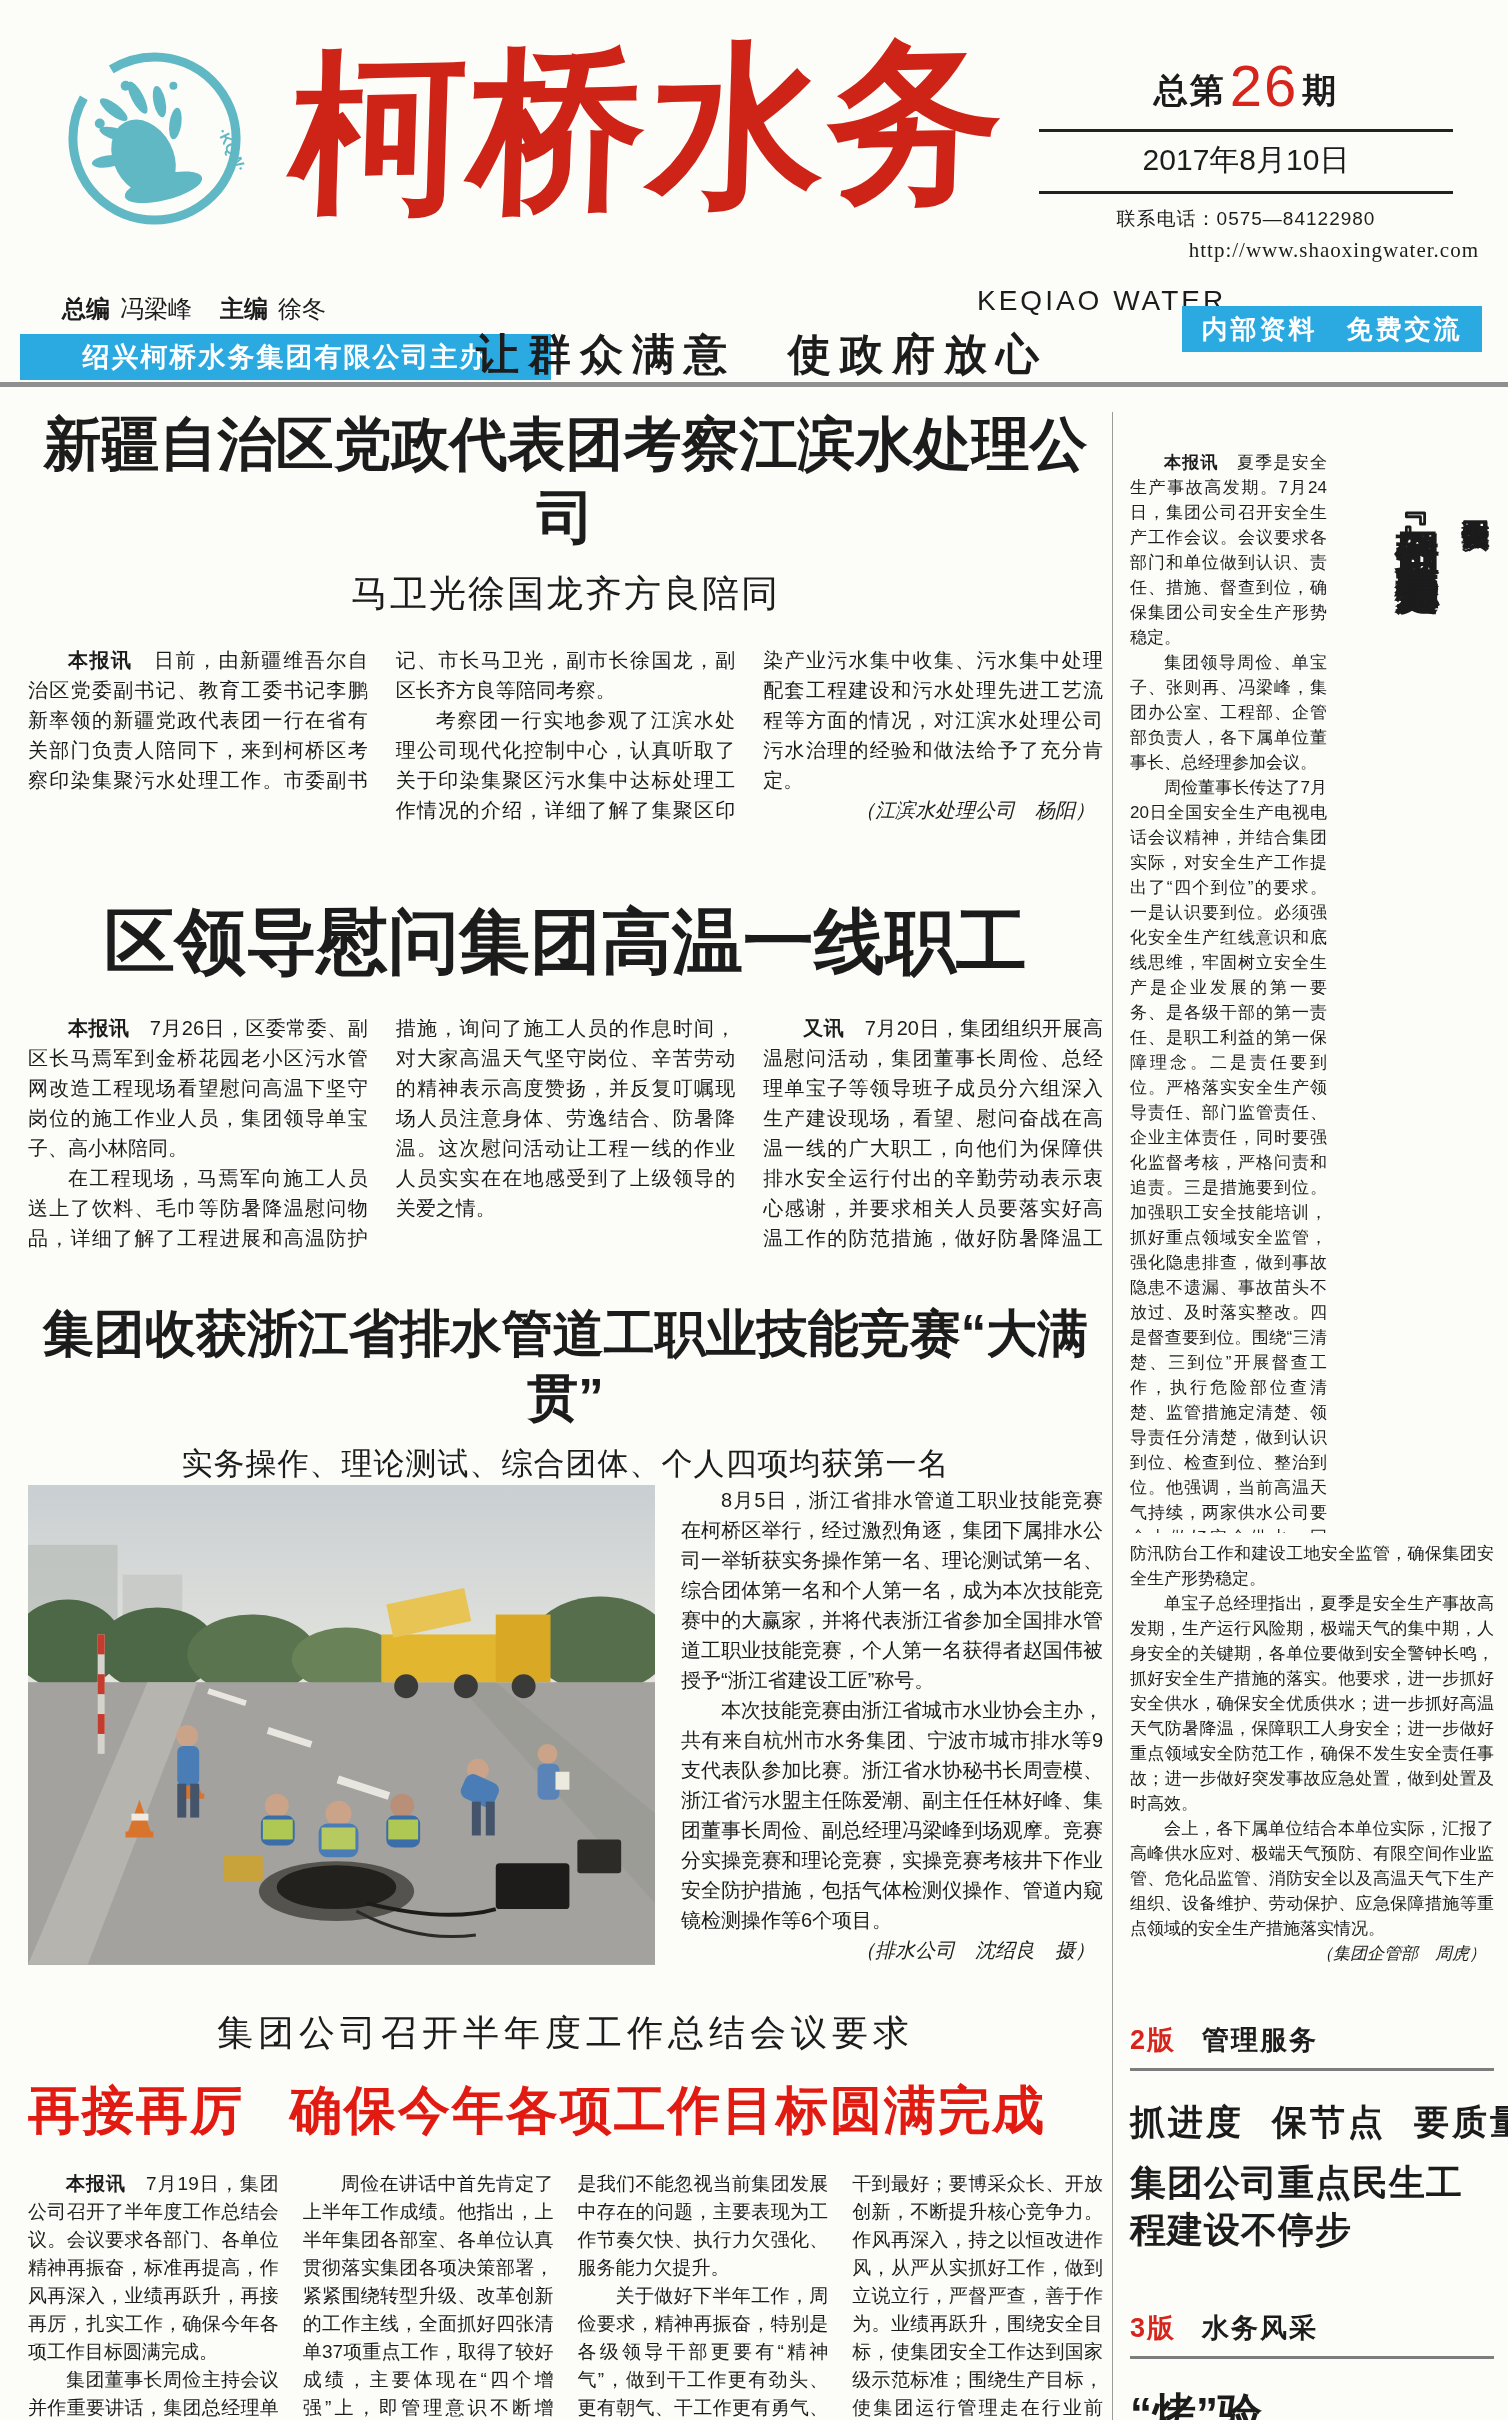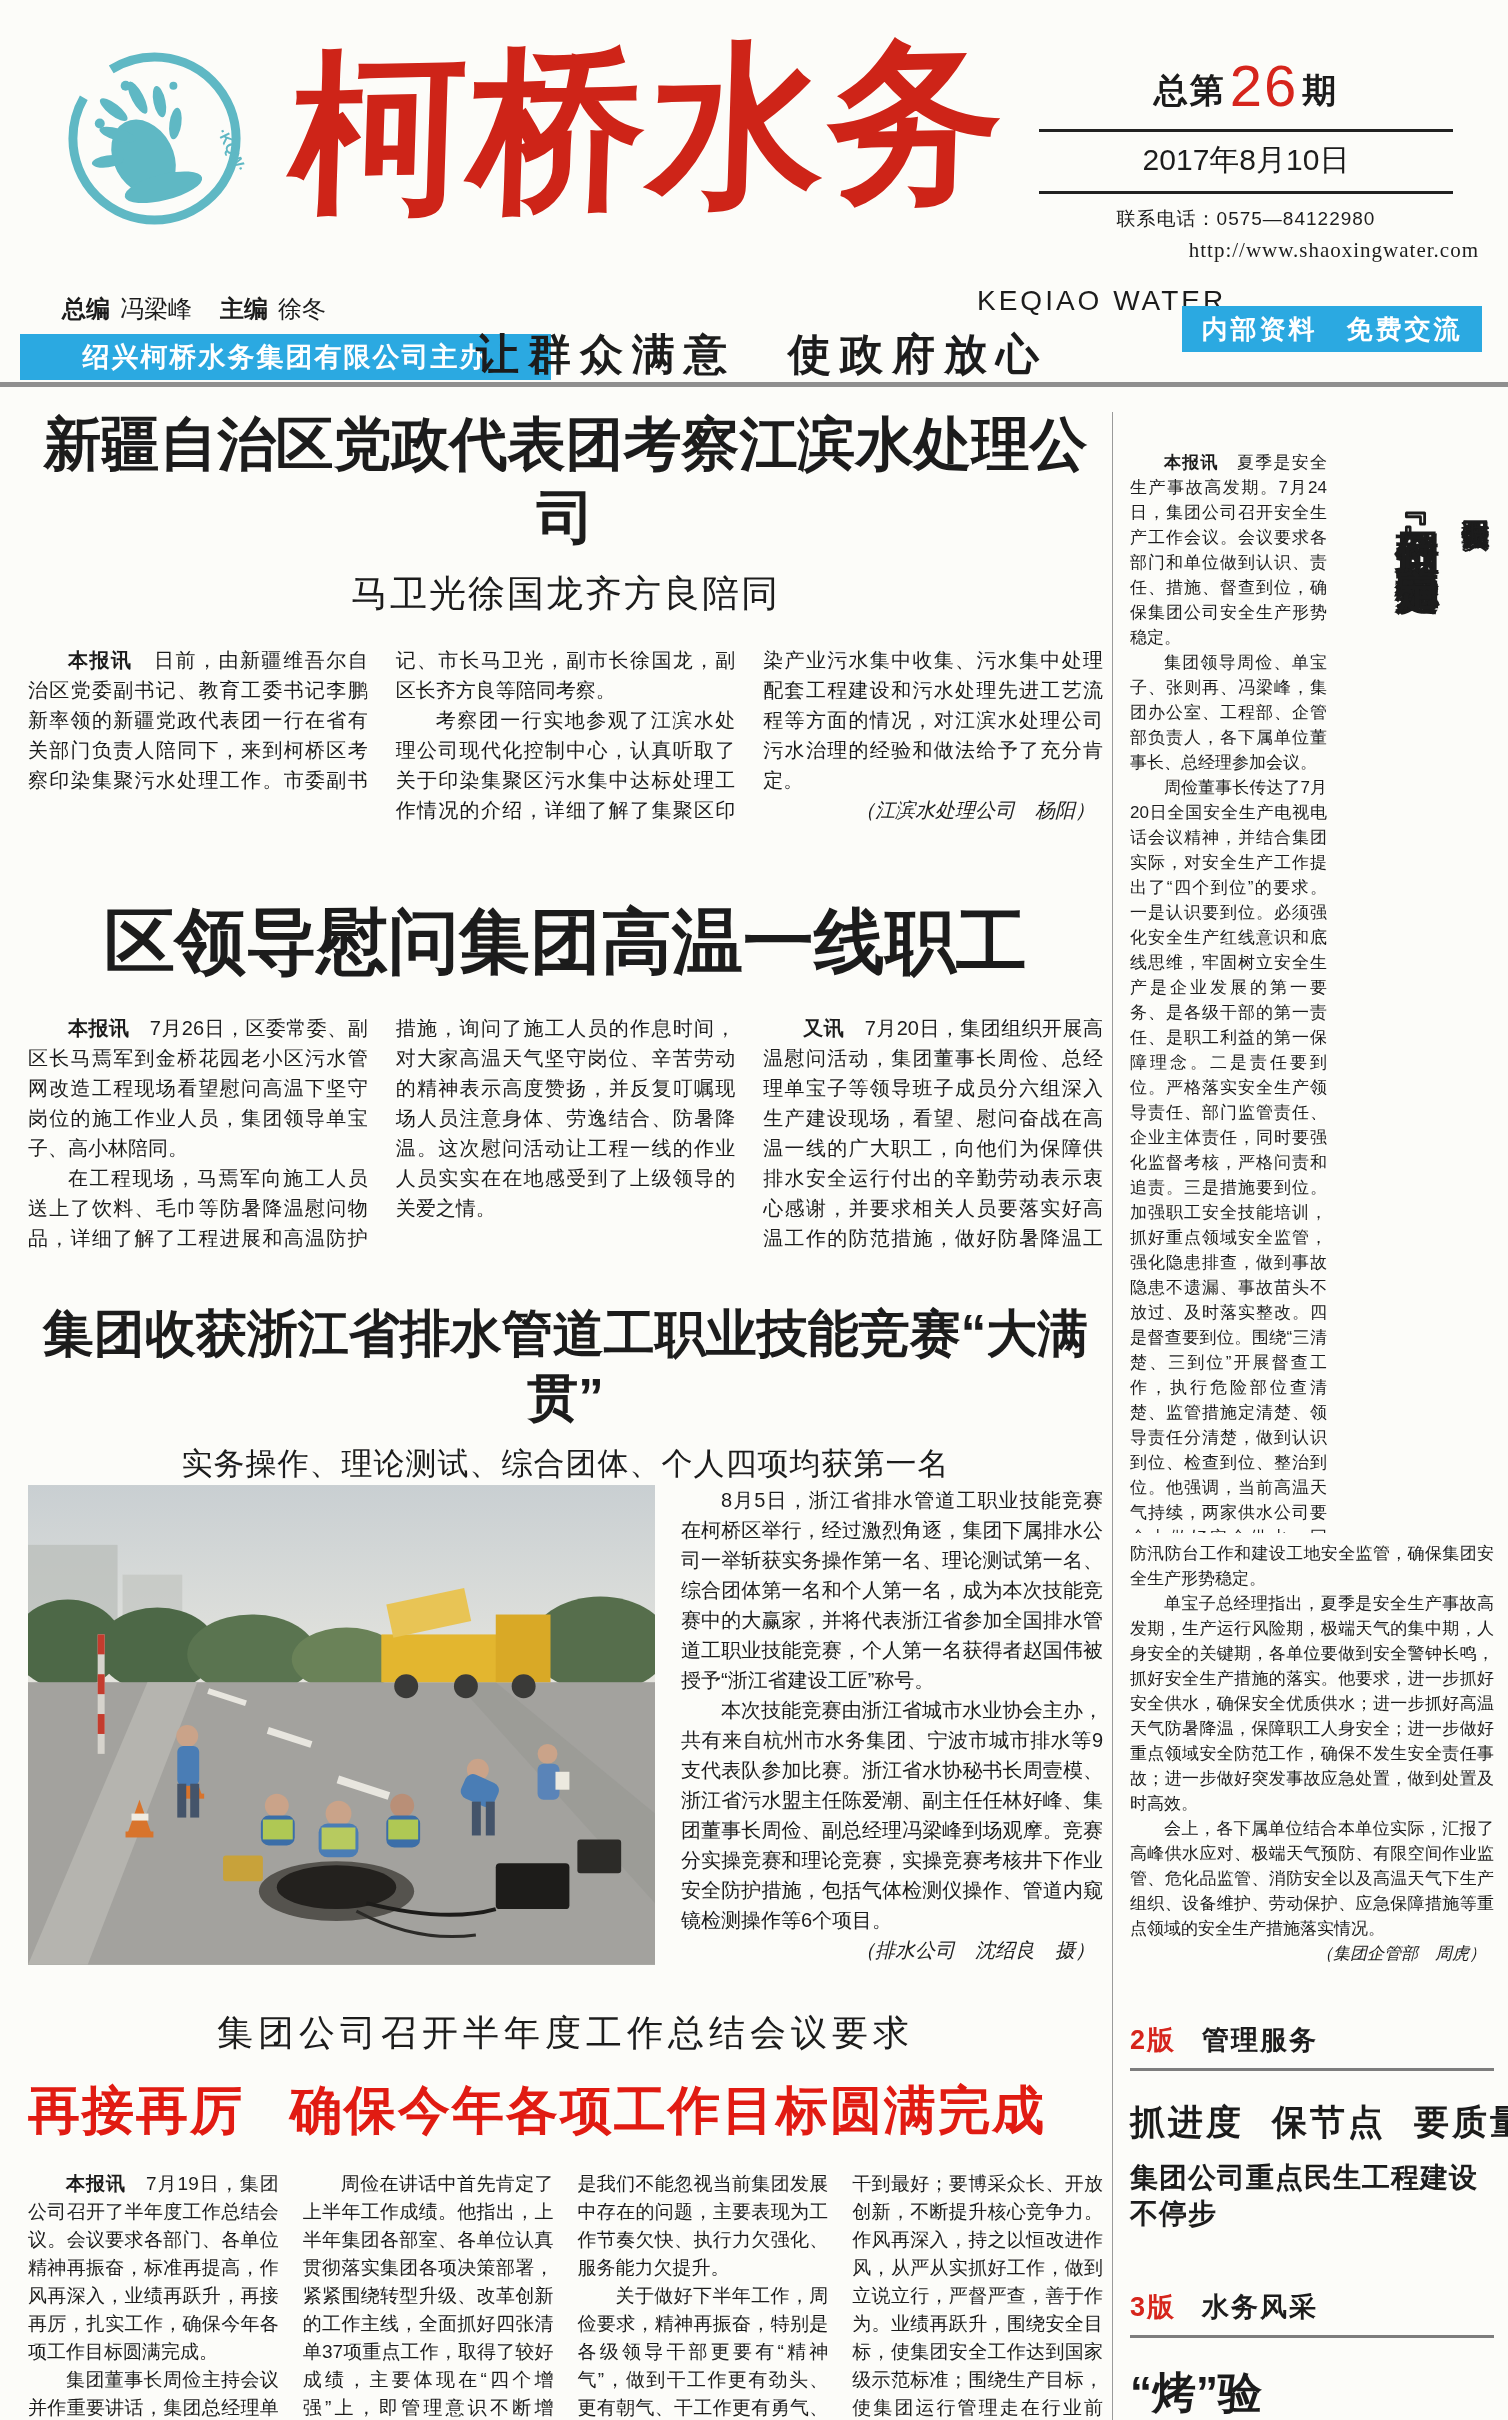--- a/index.html
+++ b/index.html
@@ -63,21 +63,21 @@
   .s-bigtitle{writing-mode:vertical-rl;text-orientation:upright;font-size:44px;font-weight:900;line-height:1.2;height:995px;}
   .s-bigtitle .v2{margin-top:34px;}
   .s-subtitle{writing-mode:vertical-rl;text-orientation:upright;font-size:29px;line-height:1.25;height:657px;}
   .s-cont{margin-top:8px;font-size:17px;line-height:25px;text-align:justify;}
   .sec{margin-top:56px;}
   .sec-head{font-size:27px;font-weight:900;letter-spacing:2px;}
   .sec-page{color:#d6251c;margin-right:26px;}
   .sec-rule{height:3px;background:#7d7d7d;margin-top:10px;}
   .p2-kicker{font-size:35px;font-weight:900;margin-top:28px;letter-spacing:3px;white-space:nowrap;}
   .p2-kicker .gap{display:inline-block;width:28px;}
-  .p2-headline{font-size:28px;font-weight:900;margin-top:14px;line-height:1.3;letter-spacing:1px;}
+  .p2-headline{font-size:36px;font-weight:900;margin-top:14px;line-height:1.3;letter-spacing:1px;}
   .p3-h1{font-size:44px;font-weight:900;margin-top:26px;}
 </style>
 </head>
 <body>
 
 <div class="page" data-interactable="false">
 
   <div class="logo" data-interactable="false">
     <svg width="197" height="197" viewBox="0 0 198 198" data-interactable="false">
       <circle cx="99" cy="99" r="82" fill="none" stroke="#5fb8c4" stroke-width="9" stroke-dasharray="300 40 180 30" data-interactable="false"></circle>

